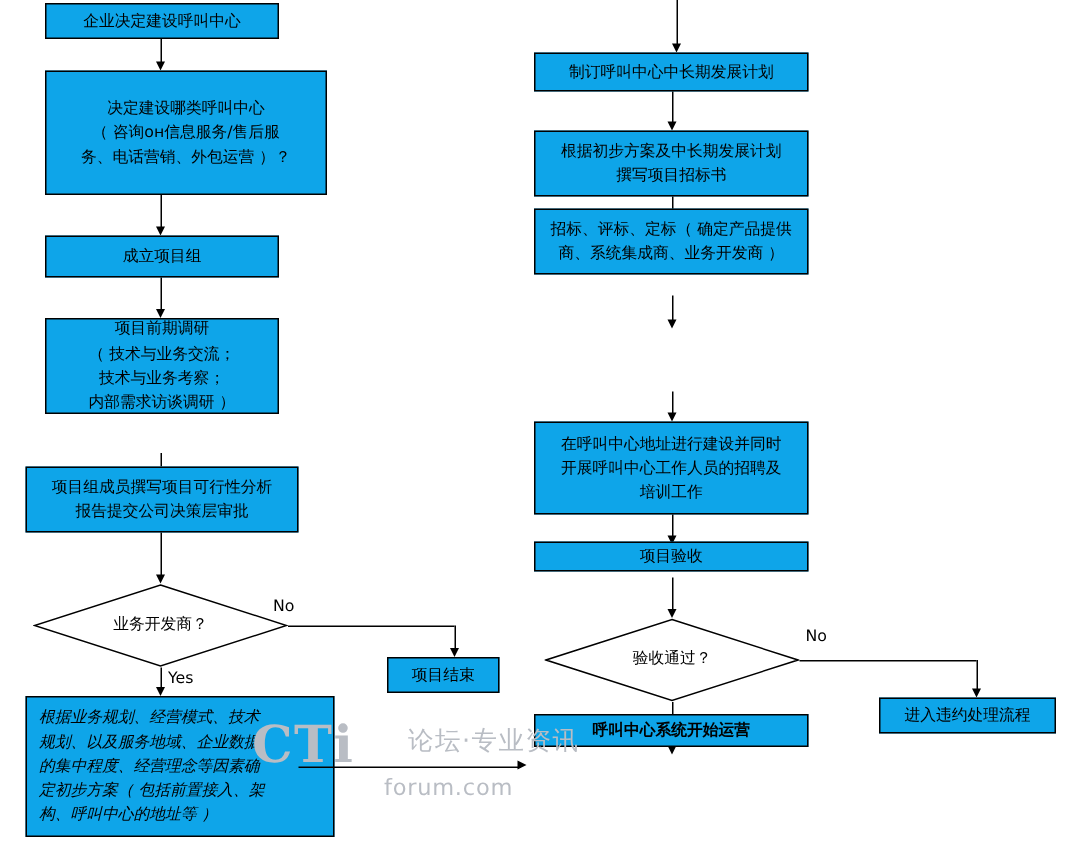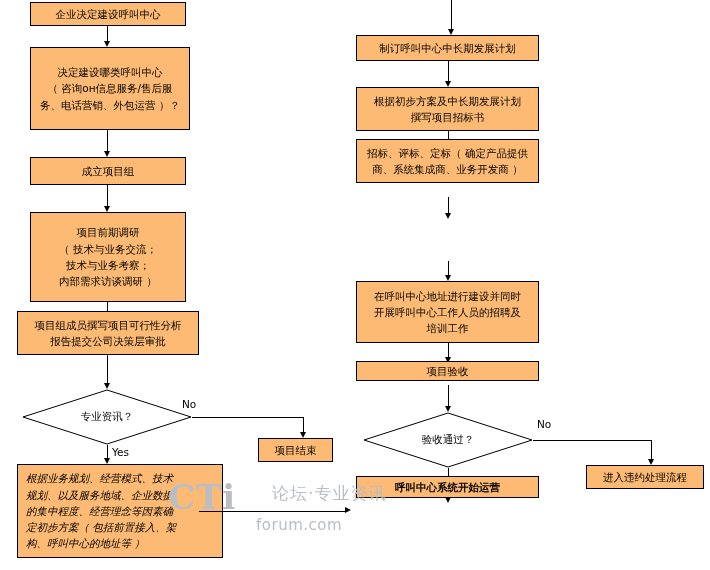--- a/index.html
+++ b/index.html
@@ -12,21 +12,21 @@
     width: 710px;
     height: 570px;
     background: #ffffff;
     font-family: "DejaVu Sans", "Liberation Sans", sans-serif;
     overflow: hidden;
   }
   .node {
     position: absolute;
     box-sizing: border-box;
     border: 1px solid #000000;
-    background: #fdba74;
+    background: #0ea5e9;
     display: flex;
     align-items: center;
     justify-content: center;
     text-align: center;
     font-size: 10.5px;
     line-height: 1.55;
     color: #000000;
     white-space: pre-line;
     padding: 2px 4px;
   }
@@ -122,50 +122,50 @@
 </head>
 <body>
 
 <div id="page">
 
   <div class="node" style="left:30px; top:2px; width:156px; height:24px;">企业决定建设呼叫中心</div>
 
   <div class="vline" style="left:107px; top:26px; height:17px;"></div>
   <div class="arrow-down" style="left:104px; top:41px;"></div>
 
-  <div class="node" style="left:30px; top:47px; width:160px; height:83px;">决定建设哪类呼叫中心
+  <div class="node" style="left:30px; top:47px; width:188px; height:83px;">决定建设哪类呼叫中心
 （ 咨询он信息服务/售后服
 务、电话营销、外包运营 ）？</div>
 
   <div class="vline" style="left:107px; top:130px; height:23px;"></div>
   <div class="arrow-down" style="left:104px; top:151px;"></div>
 
   <div class="node" style="left:30px; top:157px; width:156px; height:28px;">成立项目组</div>
 
   <div class="vline" style="left:107px; top:185px; height:23px;"></div>
   <div class="arrow-down" style="left:104px; top:206px;"></div>
 
-  <div class="node" style="left:30px; top:212px; width:156px; height:90px;">项目前期调研
+  <div class="node" style="left:30px; top:212px; width:156px; height:64px;">项目前期调研
 （ 技术与业务交流；
 技术与业务考察；
 内部需求访谈调研 ）</div>
 
   <div class="vline" style="left:107px; top:302px; height:9px;"></div>
 
   <div class="node" style="left:17px; top:311px; width:182px; height:44px;">项目组成员撰写项目可行性分析
 报告提交公司决策层审批</div>
 
   <div class="vline" style="left:107px; top:355px; height:30px;"></div>
   <div class="arrow-down" style="left:104px; top:383px;"></div>
 
   <div class="diamond" style="left:22px; top:389px; width:170px; height:56px;">
     <svg class="shape" viewBox="0 0 170 56" preserveAspectRatio="none">
       <polygon points="85,1 169,28 85,55 1,28" fill="#ffffff" stroke="#000000" stroke-width="1"></polygon>
     </svg>
-    <div class="dtext">专业资讯？</div>
+    <div class="dtext">业务开发商？</div>
   </div>
 
   <div class="hline" style="left:192px; top:417px; width:111px;"></div>
   <div class="vline" style="left:303px; top:417px; height:17px;"></div>
   <div class="arrow-down" style="left:300px; top:432px;"></div>
   <div class="edge-label" style="left:182px; top:398px;">No</div>
 
   <div class="node" style="left:258px; top:438px; width:75px; height:24px;">项目结束</div>
 
   <div class="vline" style="left:107px; top:445px; height:15px;"></div>

